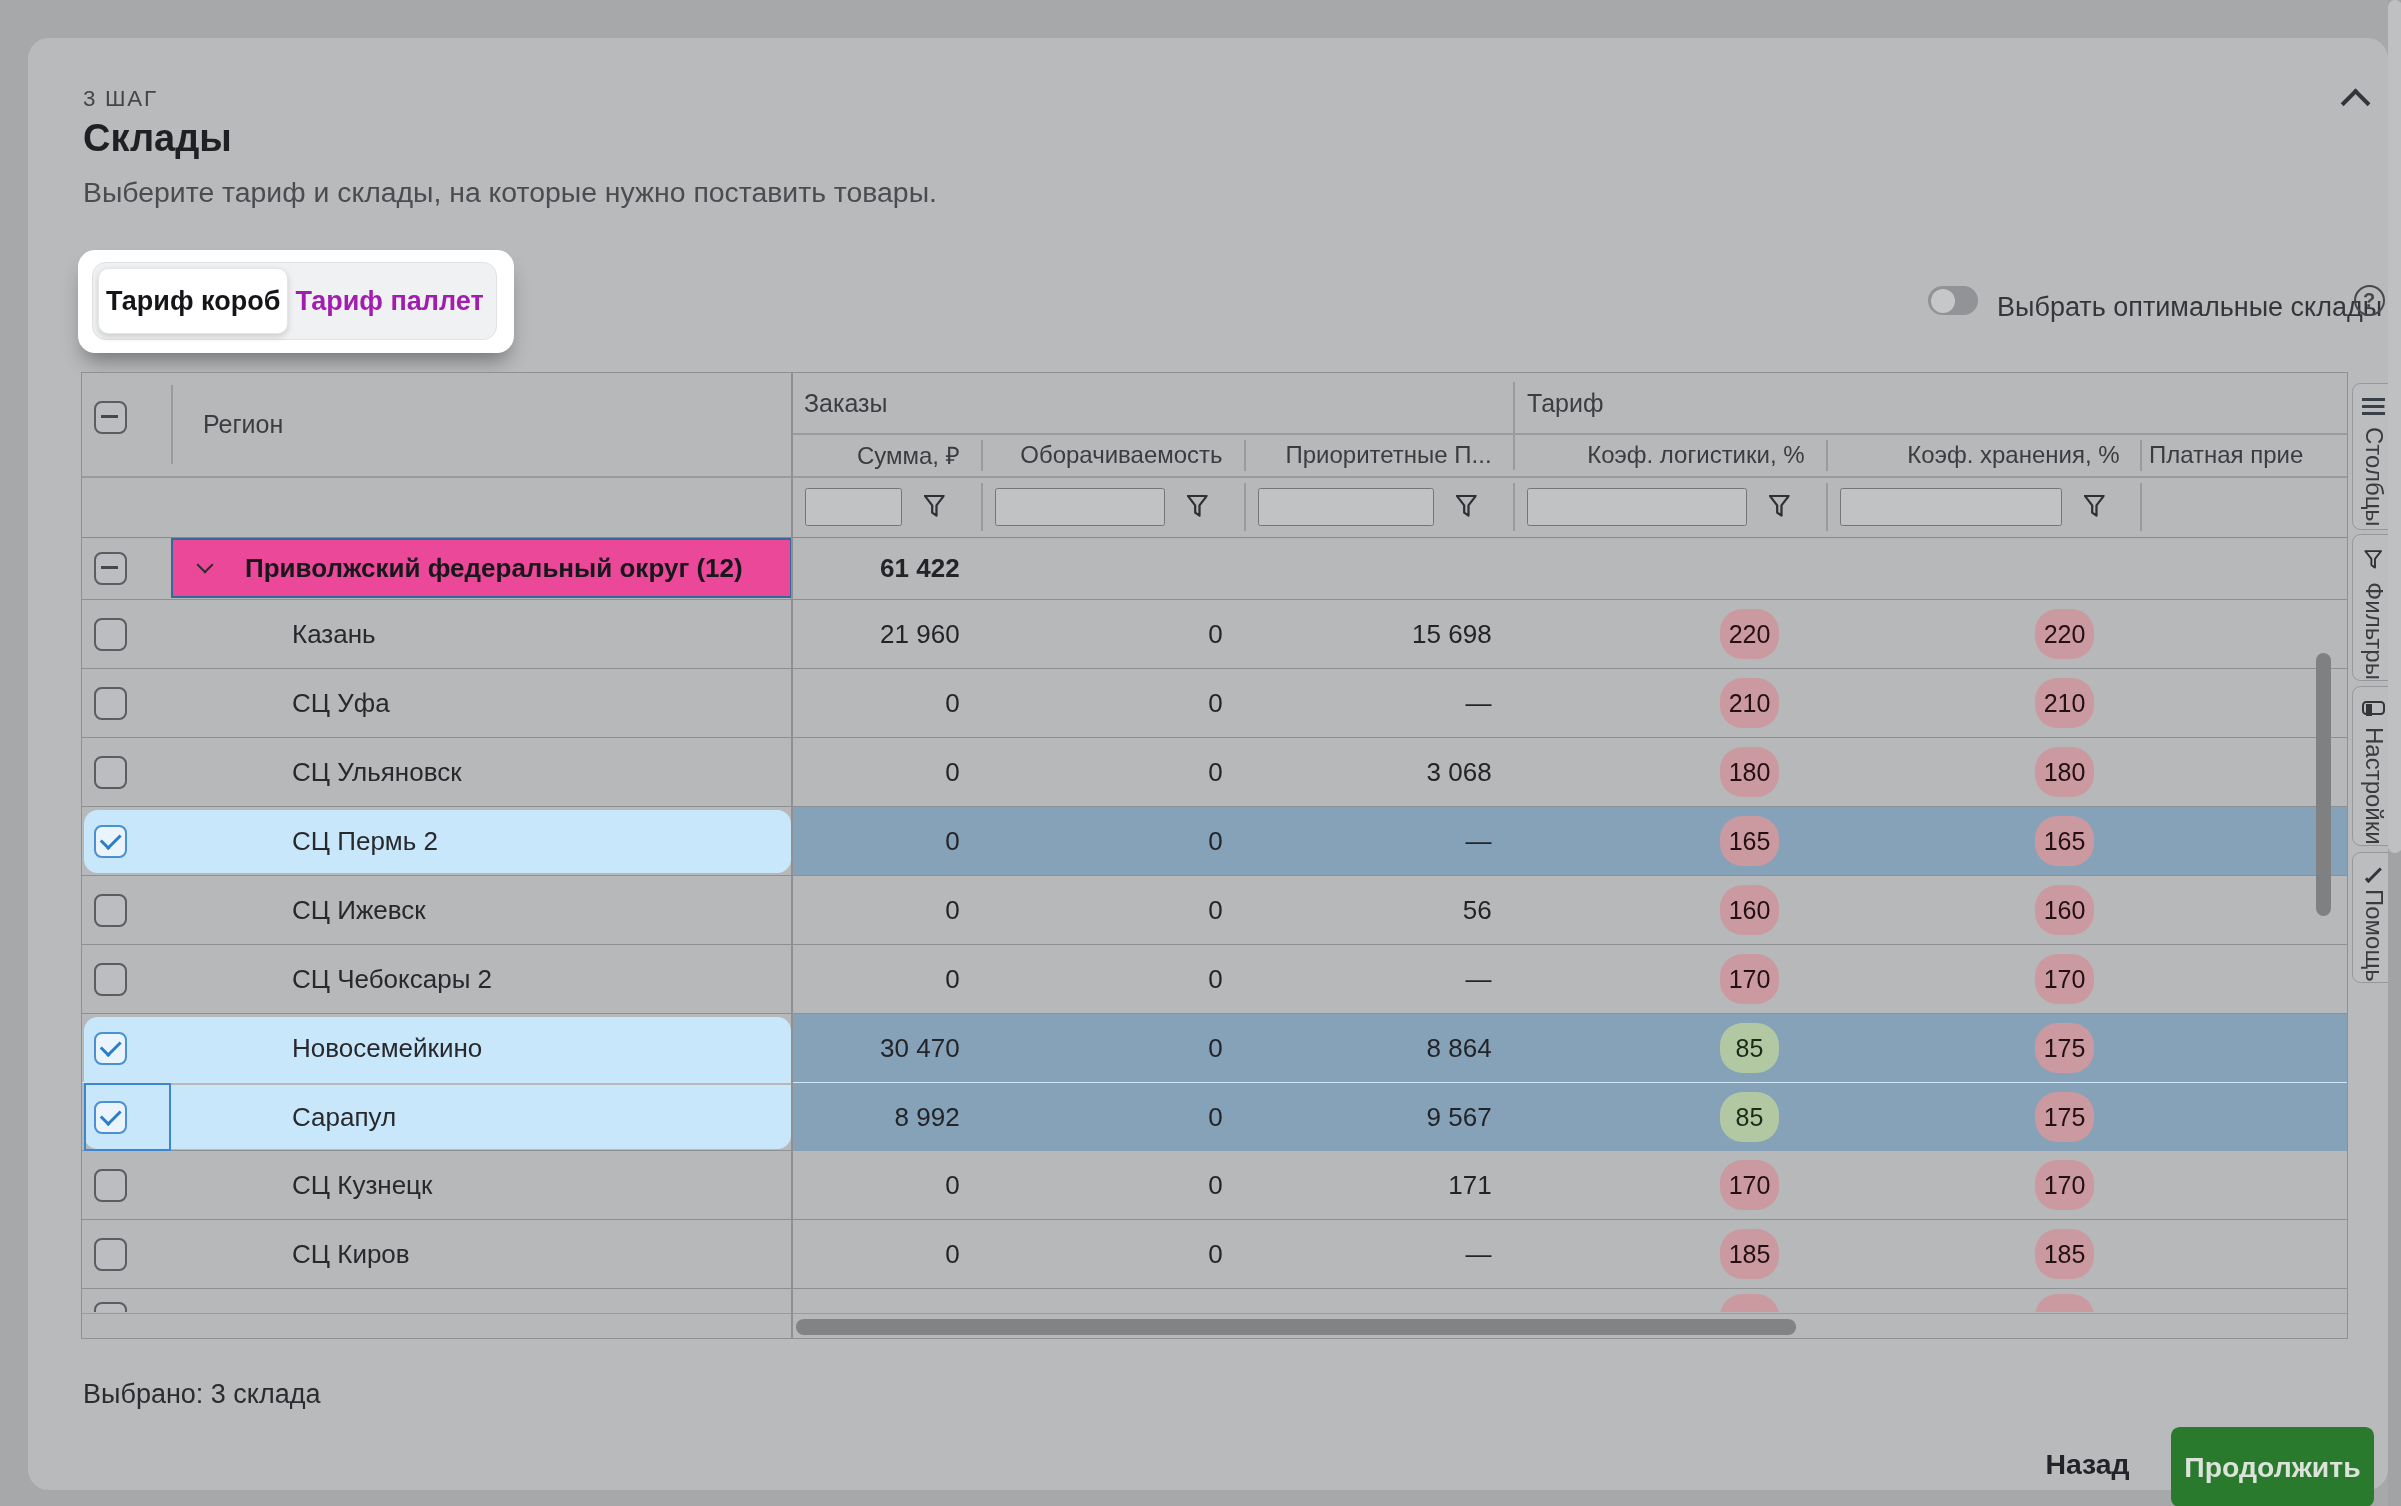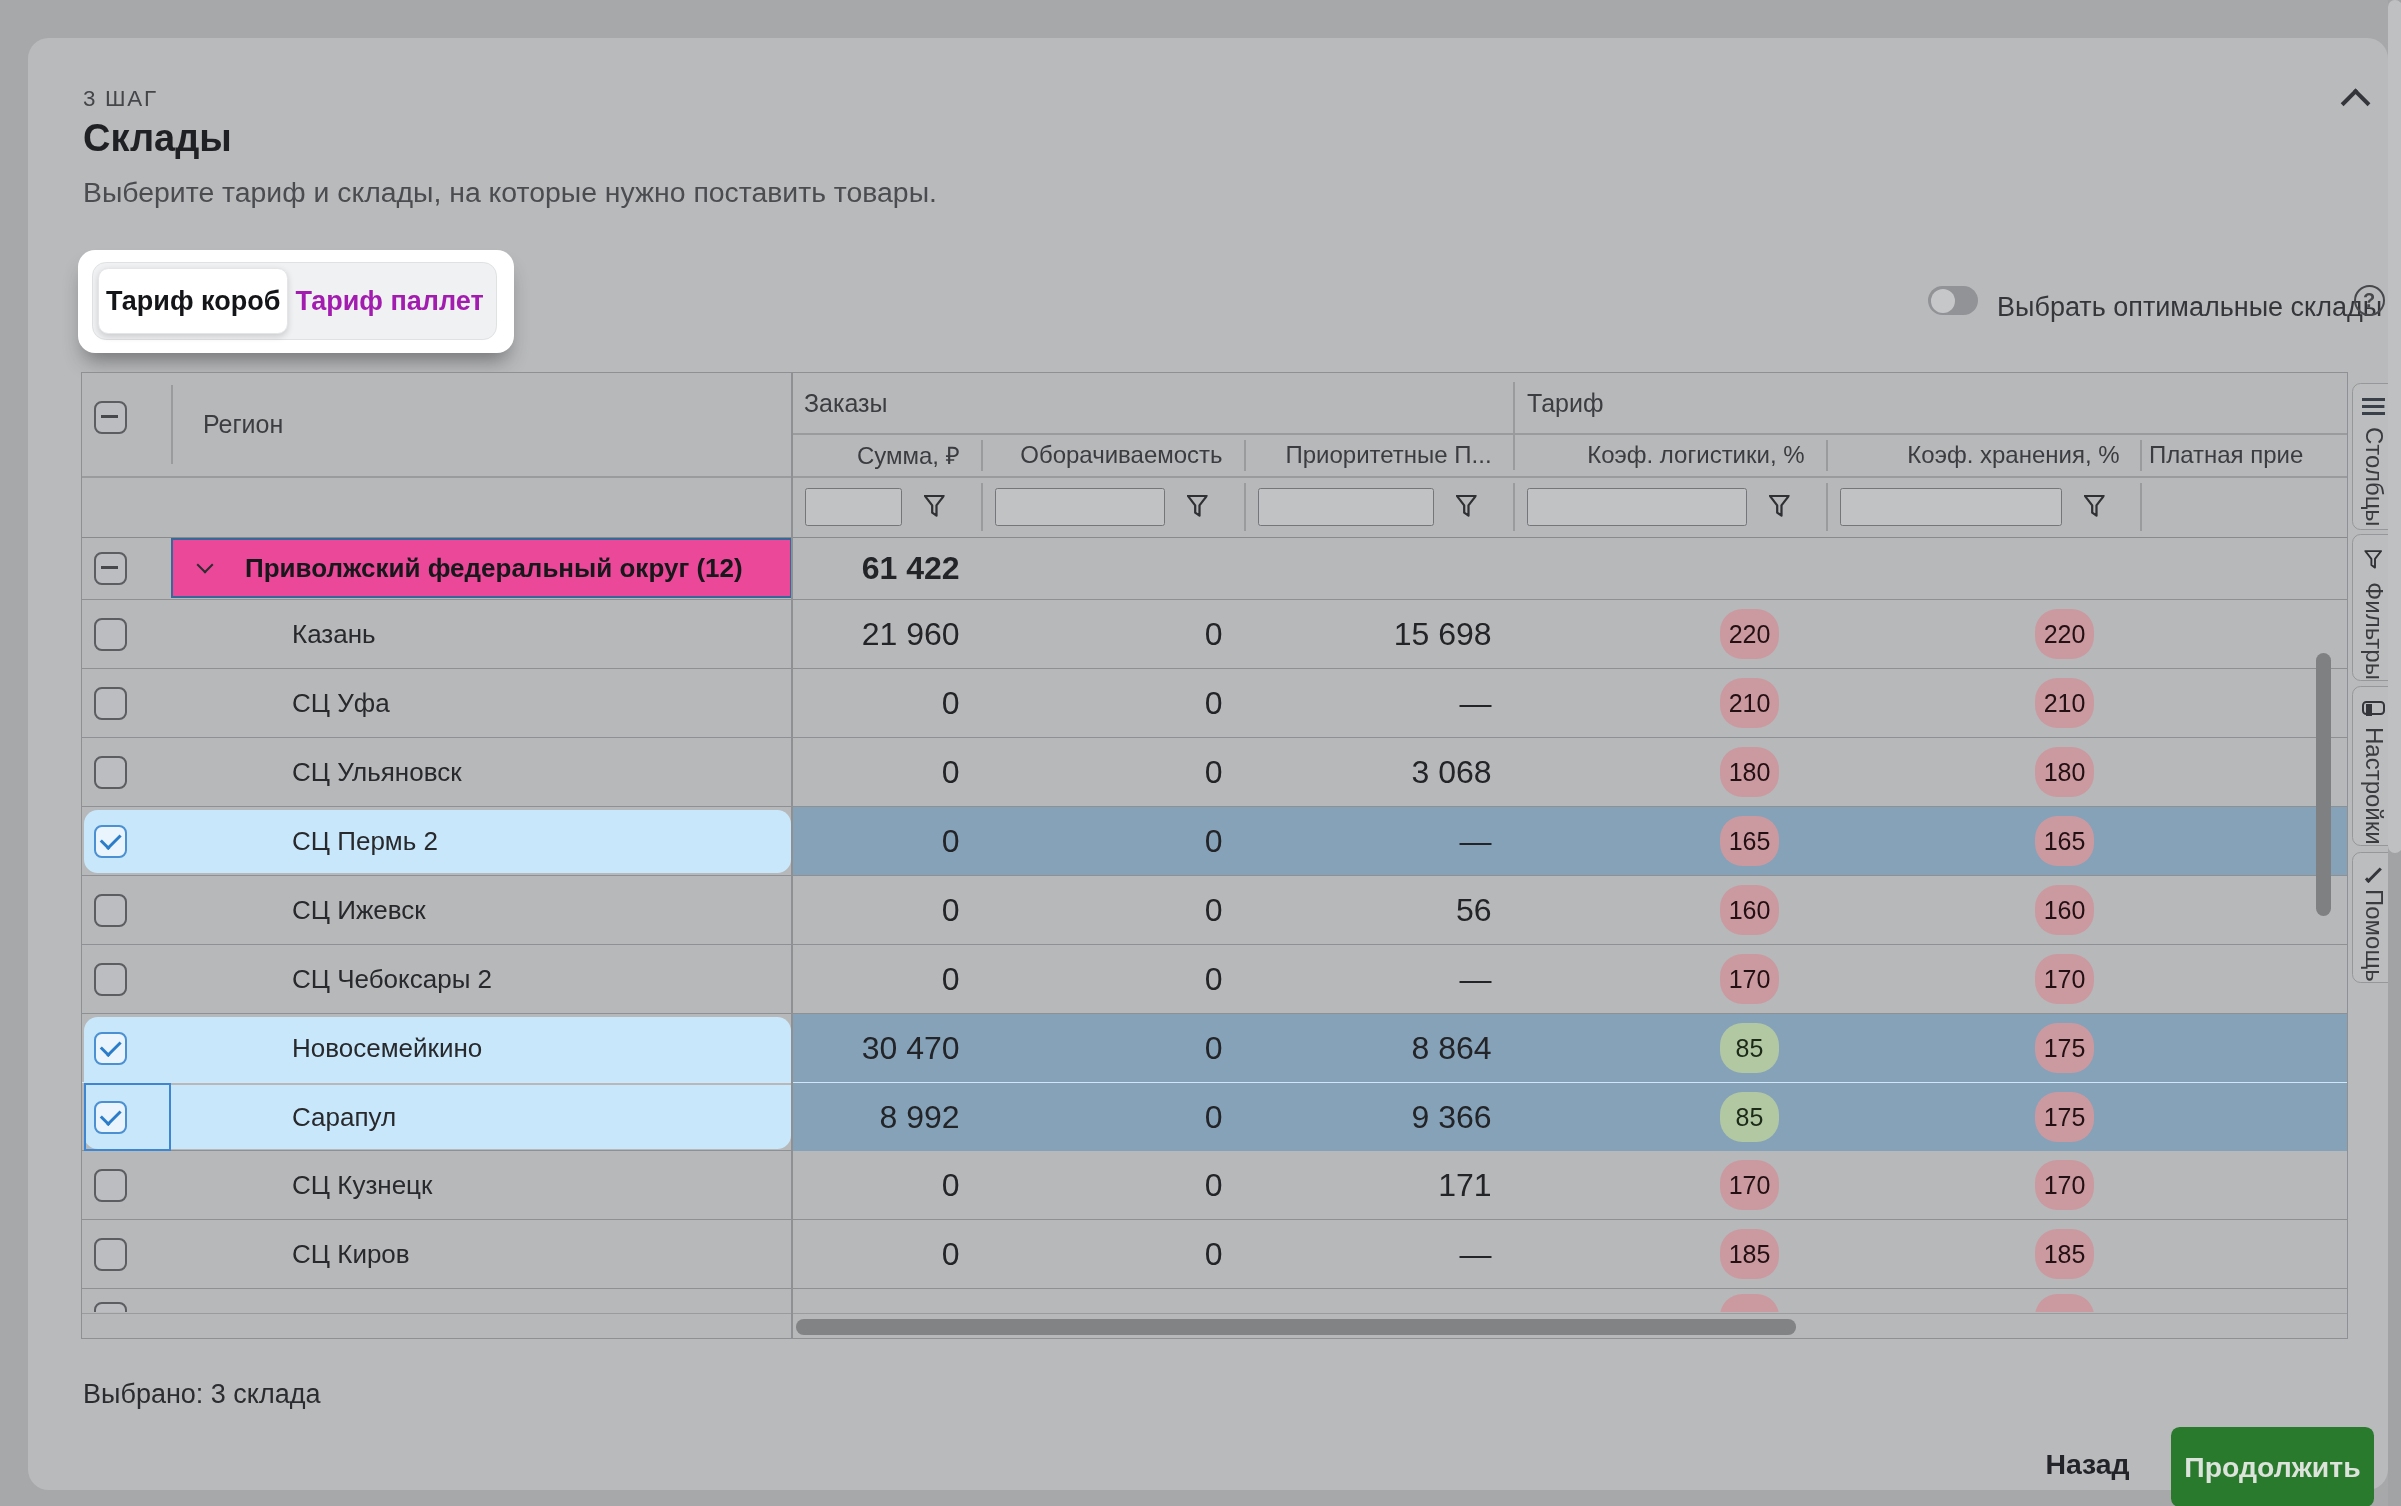--- a/index.html
+++ b/index.html
@@ -42,21 +42,21 @@
   .funnel { width:20.7px; height:22.4px; flex:0 0 auto; }
 
   .c-check { width:89px; } .c-name { width:621px; } .c-sum { width:190px; }
   .c-turn { width:263px; } .c-prio { width:269px; } .c-log { width:313px; }
   .c-store { width:315px; } .c-last { flex:1; overflow:hidden; }
 
   .trow { position:absolute; left:0; width:100%; height:69px; display:flex; border-top:1.7px solid #8f9093; }
   .trow > * { position:relative; z-index:1; }
   .cell { display:flex; align-items:center; }
   .cname-text { padding-left:121px; font-size:26px; color:#28292c; }
-  .c-num { justify-content:flex-end; padding-right:22.4px; font-size:32px; color:#232427;text-align:right; }
+  .c-num { justify-content:flex-end; padding-right:22.4px; font-size:26px; color:#232427;text-align:right; }
   .c-pill { justify-content:flex-end; padding-right:48px; }
   .pill { min-width:59px; height:50px; border-radius:22.4px; display:flex; align-items:center; justify-content:center; font-size:25px; padding:0 8.6px; }
   .pill.red { background:#cb9aa0; color:#231012; }
   .pill.green { background:#b2c8a3; color:#1c2a18; }
   .bold { font-weight:700; }
 
   .cb { width:33px; height:33px; margin-left:12px; border:2.6px solid #5c5d61; border-radius:7.8px; background:#bcbdc0; position:relative; }
   .cb.indet::after { content:""; position:absolute; left:5.2px; top:12px; width:17px; height:3.4px; background:#47484b; }
   .cb.checked { background:#eaf4fc; border-color:#4a90d2; }
   .cb.checked::after { content:""; position:absolute; left:5.2px; top:6.9px; width:16.4px; height:8.6px; border-left:3.4px solid #2b7cc9; border-bottom:3.4px solid #2b7cc9; transform:rotate(-45deg); }
@@ -349,21 +349,21 @@
     <div class="trow sel sel-last" style="top:709px">
       <div class="focus-rect"></div>
       <div class="cell c-check">
           <div class="cb checked"></div>
         </div>
       <div class="cell c-name">
           <span class="cname-text">Сарапул</span>
         </div>
       <div class="cell c-num c-sum">8 992</div>
       <div class="cell c-num c-turn">0</div>
-      <div class="cell c-num c-prio">9 366</div>
+      <div class="cell c-num c-prio">9 567</div>
       <div class="cell c-pill c-log">
           <span class="pill green">85</span>
         </div>
       <div class="cell c-pill c-store">
           <span class="pill red">175</span>
         </div>
       <div class="cell c-last"></div>
     </div>
 
     <div class="trow" style="top:777px">

